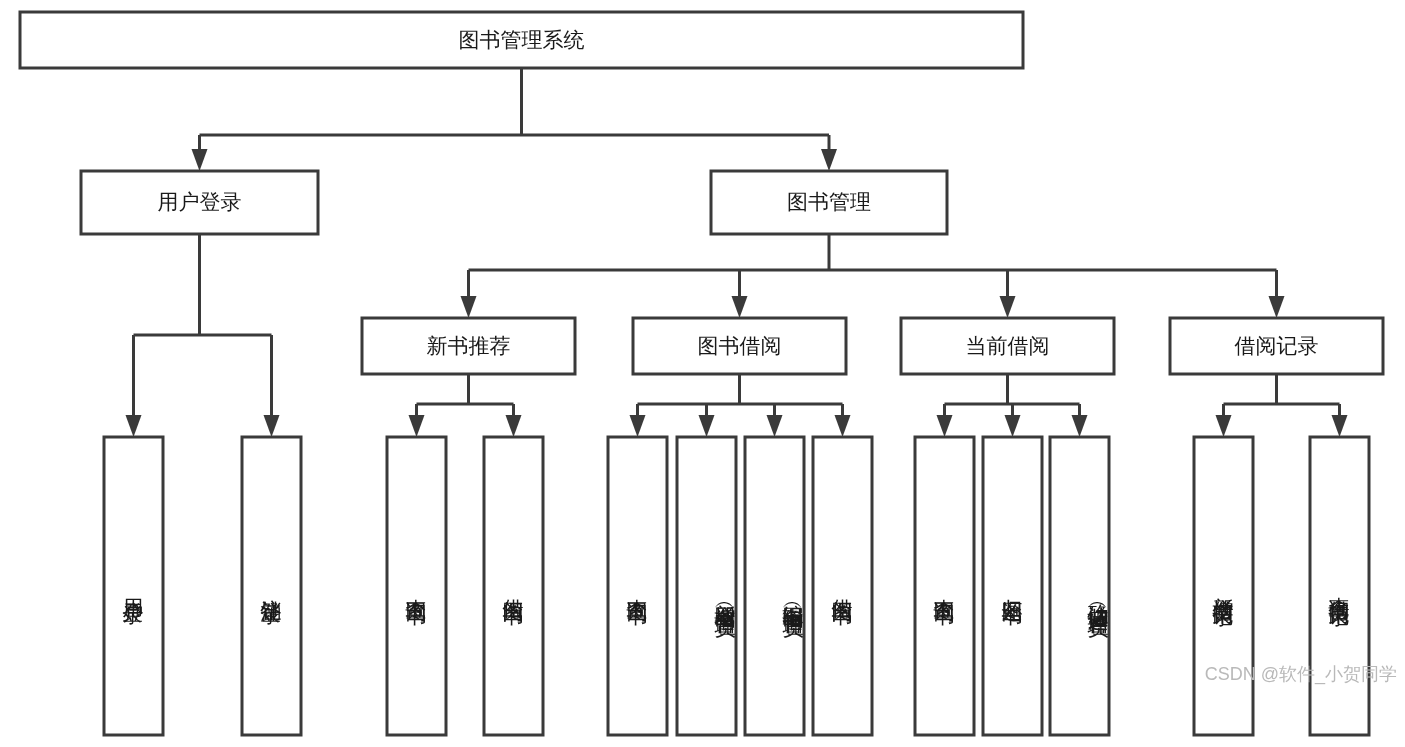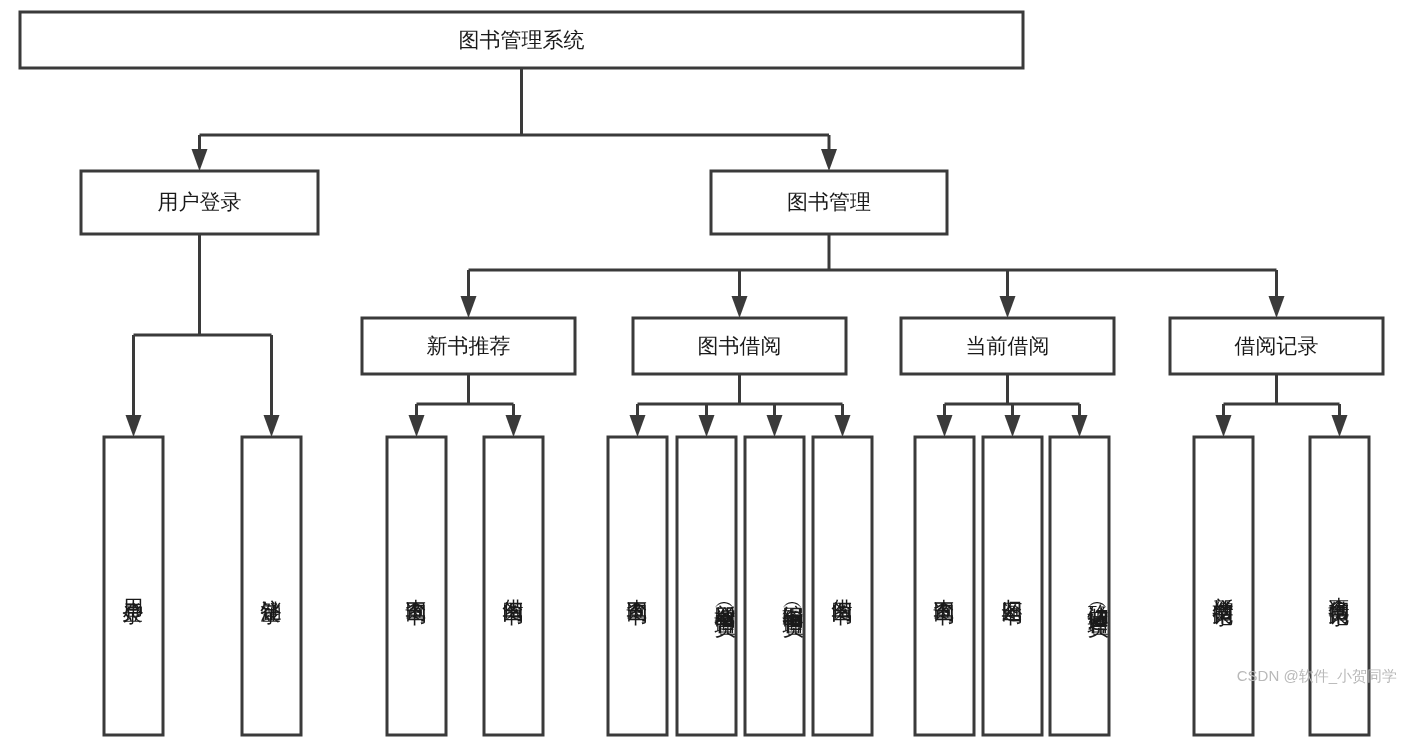--- a/index.html
+++ b/index.html
@@ -65,21 +65,21 @@
     pointer-events: none;
   }
   .leaf-label-wrap.centered {
     align-items: center;
   }
   .watermark {
     position: absolute;
     right: 8px;
     bottom: 4px;
     font-family: "Liberation Sans", "DejaVu Sans", sans-serif;
-    font-size: 15px;
+    font-size: 18px;
     color: #b9b9b9;
     white-space: nowrap;
     user-select: none;
   }
 </style>
 </head>
 <body>
 
 <div id="diagram-root">
 

